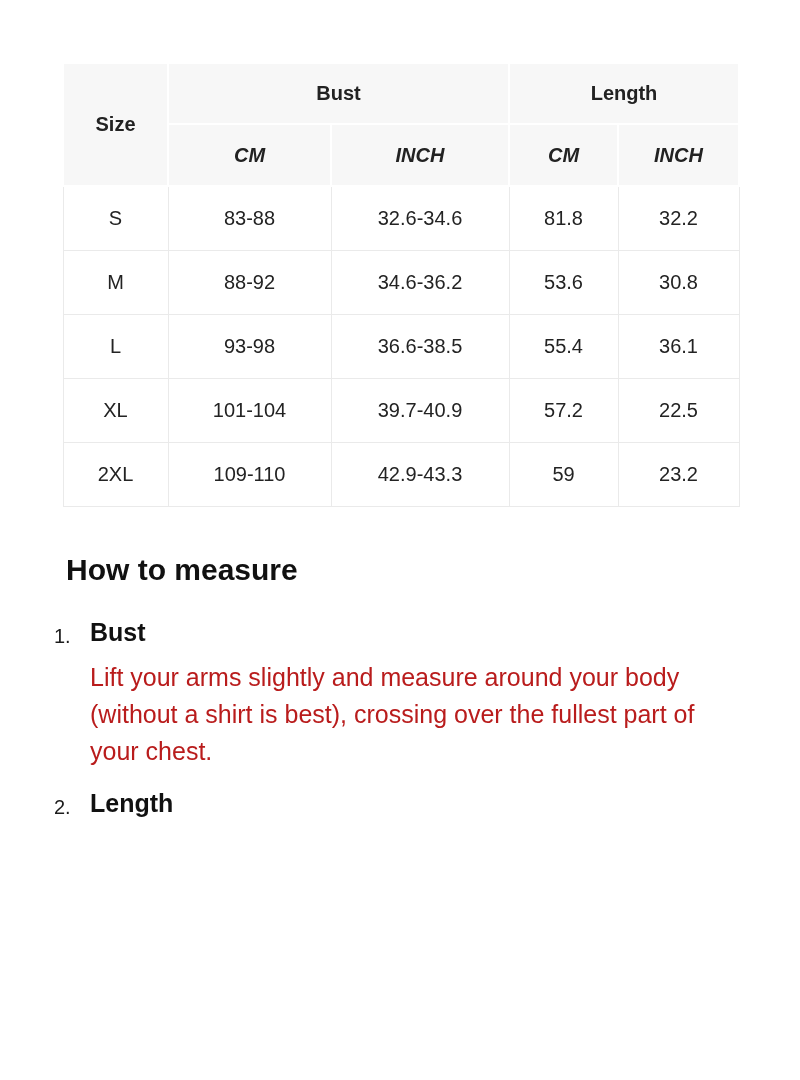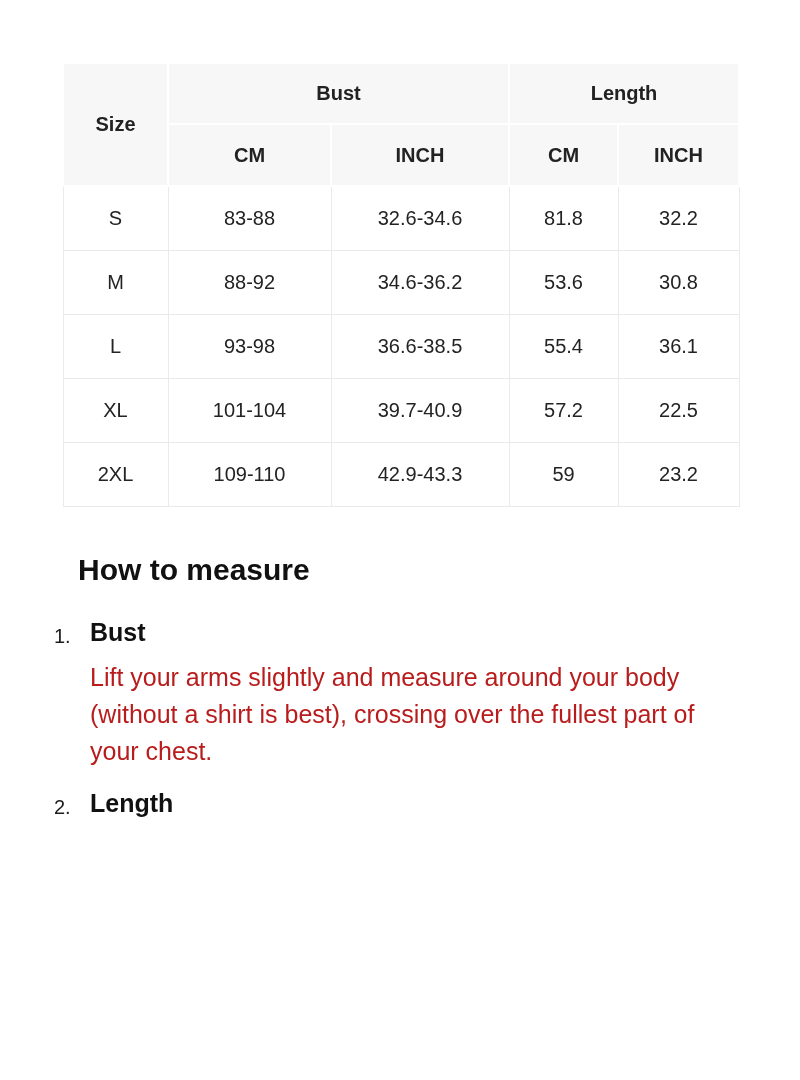--- a/index.html
+++ b/index.html
@@ -26,37 +26,37 @@
   table.size-chart th {
     background: #f7f7f7;
     border: 2px solid #ffffff;
     font-weight: 700;
     font-size: 20px;
     color: #222;
     text-align: center;
     padding: 0;
   }
   table.size-chart thead tr.group-row th { height: 61px; }
-  table.size-chart thead tr.unit-row th { height: 62px; }
+  table.size-chart thead tr.unit-row th { height: 62px; font-style: italic; }
   table.size-chart td {
     border: 1px solid #eaeaea;
     text-align: center;
     font-size: 20px;
     color: #232323;
     height: 64px;
     padding: 0;
     background: #ffffff;
   }
 
   
   .how-title {
     font-size: 30px;
     font-weight: 700;
     color: #111;
-    margin: 46px 0 0 16px;
+    margin: 46px 0 0 4px;
     letter-spacing: 0;
   }
   .intro {
     font-size: 25px;
     line-height: 37px;
     margin: 17px 0 0 0;
     max-width: 686px;
     color: #1c1c1c;
   }
   .steps {

